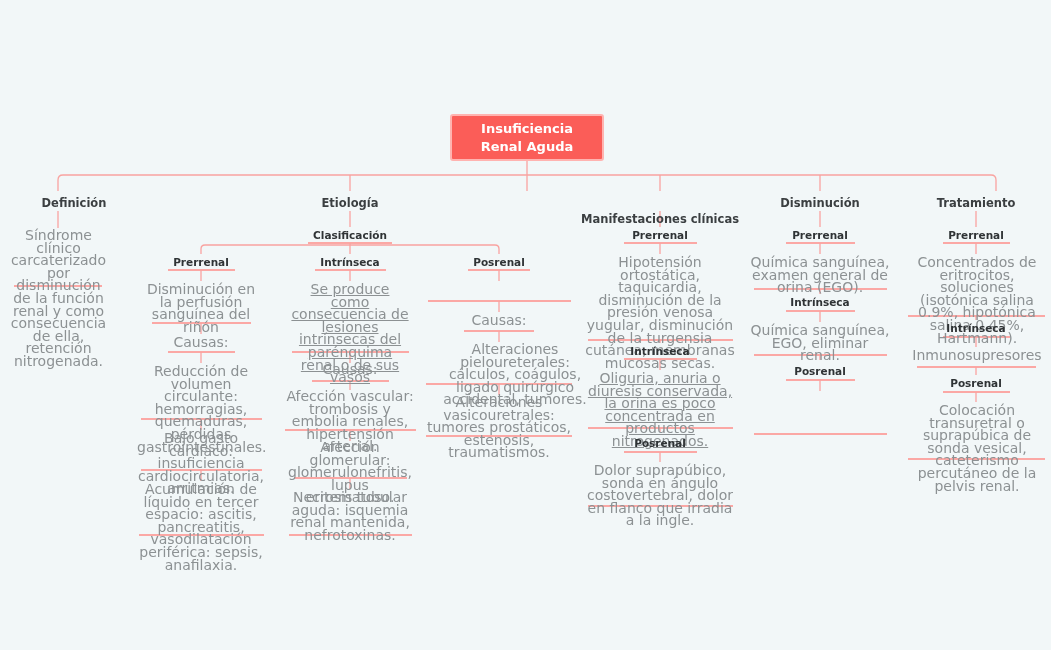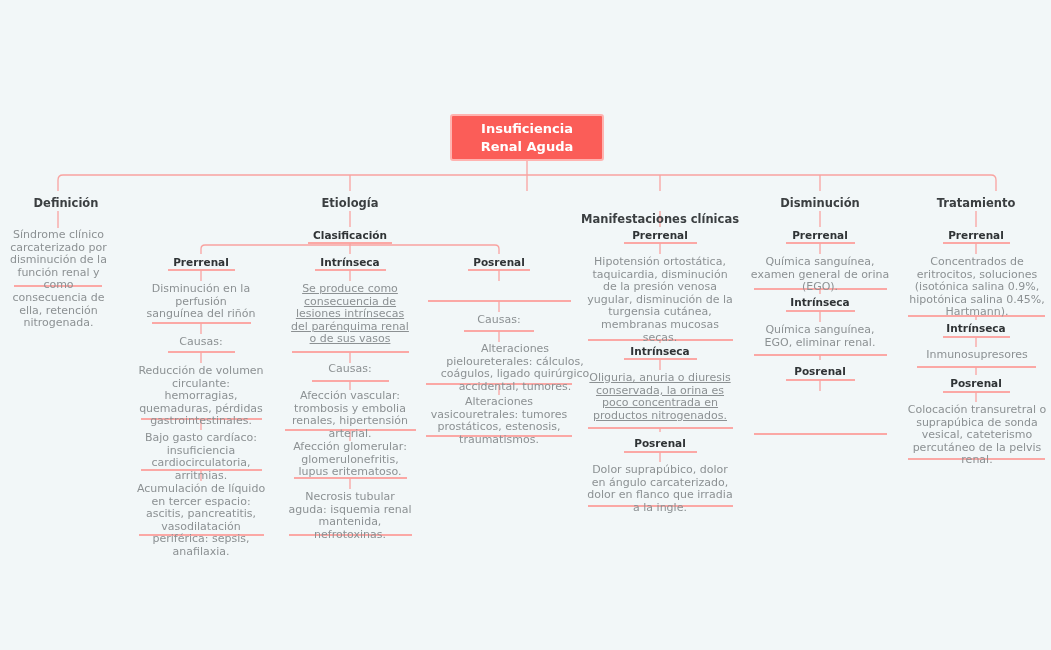--- a/index.html
+++ b/index.html
@@ -63,21 +63,21 @@
     line-height: 14px;
   }
   .hdr {
     color: #2f3335;
     font-weight: bold;
     font-size: 10.5px;
     line-height: 13px;
   }
   .leaf {
     color: #8c9193;
-    font-size: 11px;
+    font-size: 14px;
     line-height: 12.6px;
     font-weight: normal;
   }
 </style>
 </head>
 <body>
 
 <div id="canvas">
 
   <svg class="links" viewBox="0 0 1051 650">
@@ -171,21 +171,21 @@
     <line x1="976" y1="367" x2="976" y2="375"></line>
     <line class="rule" x1="943" y1="392" x2="1010" y2="392"></line>
     <line x1="976" y1="392" x2="976" y2="402"></line>
     <line class="rule" x1="908" y1="459" x2="1045" y2="459"></line>
   </svg>
 
   <div class="node root" style="left:450px; top:114px; width:154px; height:47px;">
     <span>Insuficiencia Renal Aguda</span>
   </div>
 
-  <div class="node branch" style="left:8px; top:196px; width:116px;">
+  <div class="node branch" style="left:16px; top:196px; width:116px;">
     <span>Definición</span>
   </div>
   <div class="node branch" style="left:292px; top:196px; width:116px;">
     <span>Etiología</span>
   </div>
   <div class="node branch" style="left:575px; top:212px; width:170px;">
     <span>Manifestaciones clínicas</span>
   </div>
   <div class="node branch" style="left:762px; top:196px; width:116px;">
     <span>Disminución</span>
@@ -262,21 +262,21 @@
   <div class="node hdr" style="left:616px; top:345px; width:88px;">
     <span>Intrínseca</span>
   </div>
   <div class="node leaf" style="left:584px; top:372px; width:152px;text-decoration:underline;">
     <span>Oliguria, anuria o diuresis conservada, la orina es poco concentrada en productos nitrogenados.</span>
   </div>
   <div class="node hdr" style="left:616px; top:437px; width:88px;">
     <span>Posrenal</span>
   </div>
   <div class="node leaf" style="left:584px; top:464px; width:152px;">
-    <span>Dolor suprapúbico, dolor en ángulo carcaterizado, dolor en flanco que irradia a la ingle.</span>
+    <span>Dolor suprapúbico, sonda en ángulo costovertebral, dolor en flanco que irradia a la ingle.</span>
   </div>
 
   <div class="node hdr" style="left:776px; top:229px; width:88px;">
     <span>Prerrenal</span>
   </div>
   <div class="node leaf" style="left:750px; top:256px; width:140px;">
     <span>Química sanguínea, examen general de orina (EGO).</span>
   </div>
   <div class="node hdr" style="left:776px; top:296px; width:88px;">
     <span>Intrínseca</span>

